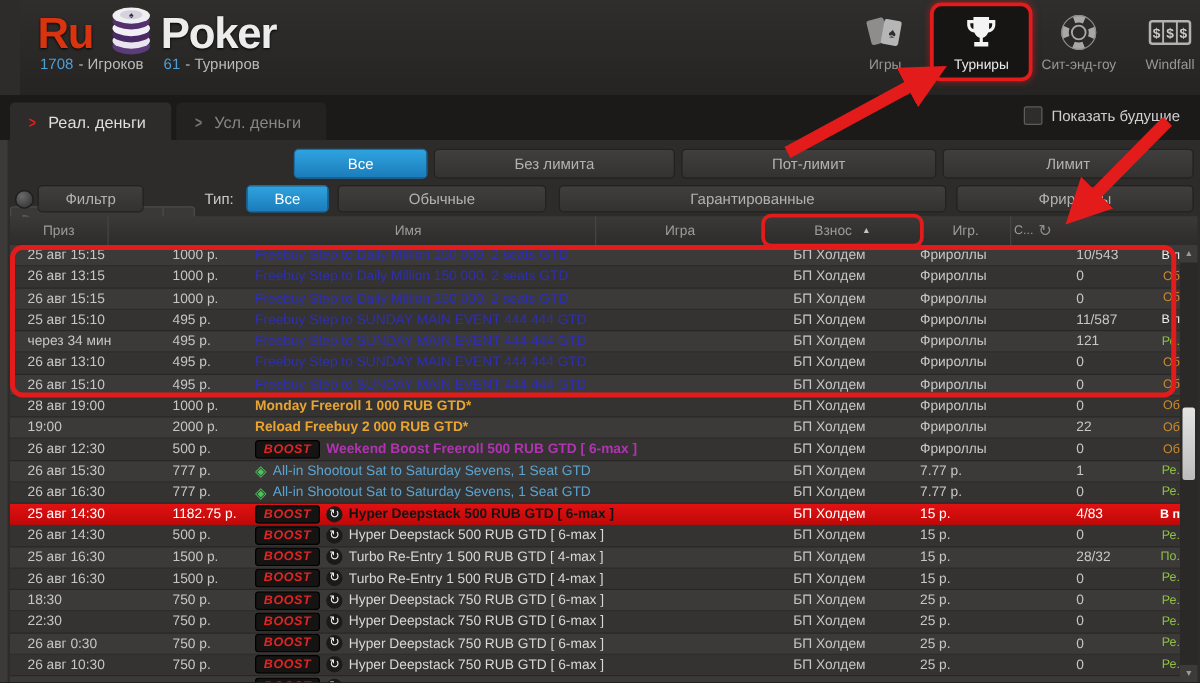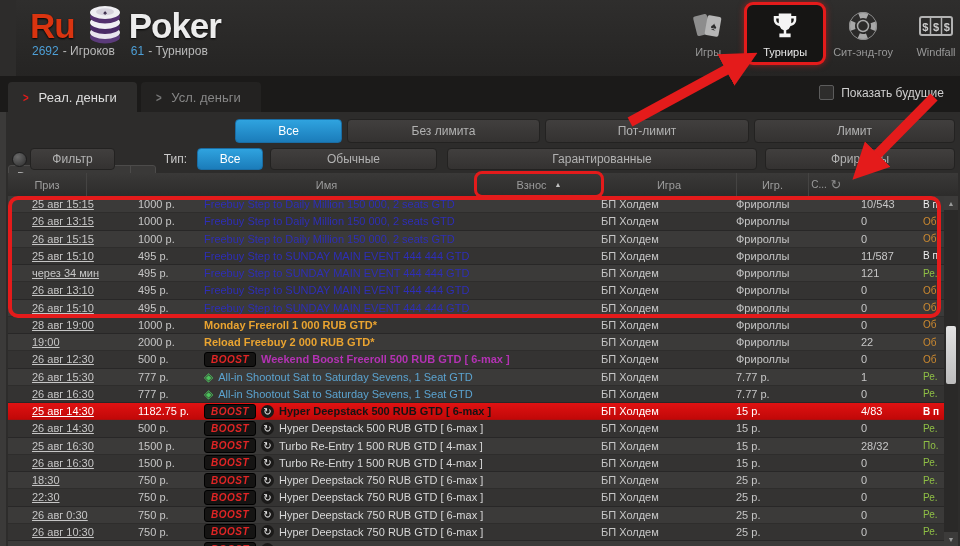--- a/index.html
+++ b/index.html
@@ -79,27 +79,27 @@
   .th-refresh{width:14px;display:flex;align-items:center;justify-content:center;
        color:#8b8b8b;font-size:13px;cursor:pointer;}
   
   .tbody{position:absolute;left:8px;top:84px;width:936px;height:350px;overflow:hidden;}
   .row{display:flex;align-items:center;height:17.25px;box-sizing:border-box;font-size:11px;
        color:#c6c6c6;border-bottom:1px solid rgba(0,0,0,.22);cursor:pointer;}
   .row:nth-child(odd){background:#3b3a39;}
   .row:nth-child(even){background:#343332;}
   .row.selected{background:linear-gradient(#e01212,#c10808);color:#fff;}
   .td{overflow:hidden;white-space:nowrap;box-sizing:border-box;}
-  .td-start{width:115px;padding-left:24px;text-decoration:underline;}
+  .td-start{width:115px;padding-left:14px;}
   .td-prize{width:78px;padding-left:15px;}
   .td-name{width:390px;display:flex;align-items:center;gap:5px;padding-left:3px;}
-  .td-game{width:135px;padding-left:10px;}
+  .td-game{width:135px;padding-left:10px;text-align:center;}
   .td-fee{width:125px;padding-left:10px;}
   .td-players{width:72px;padding-left:10px;}
-  .td-status{width:21px;font-size:10px;}
+  .td-status{width:21px;font-size:10px;text-align:right;}
   .nm{overflow:hidden;white-space:nowrap;}
   .nm-navy{color:#2e2eb6;}
   .nm-orange{color:#eaa430;font-weight:bold;}
   .nm-magenta{color:#b332b3;font-weight:bold;}
   .nm-cyan{color:#5ba3d0;}
   .nm-plain{color:#d8d8d8;}
   .nm-dark{color:#141414;font-weight:bold;}
   .boost-badge{flex:none;background:#151413;color:#e02525;font-weight:bold;font-style:italic;
        font-size:10px;line-height:13px;padding:0 6px;border-radius:3px;border:1px solid #000;
        letter-spacing:.5px;}
@@ -134,21 +134,21 @@
             <ellipse cx="22" cy="25.5" rx="15" ry="6.5" fill="#4a2a66"></ellipse>
             <ellipse cx="22" cy="20.5" rx="15" ry="6.5" fill="#f1eff4"></ellipse>
             <ellipse cx="22" cy="15" rx="15" ry="6.5" fill="#53306e"></ellipse>
             <ellipse cx="22" cy="10.5" rx="15" ry="6.5" fill="#efeef2"></ellipse>
             <ellipse cx="22" cy="9.8" rx="9" ry="3.6" fill="#d6d2dc"></ellipse>
             <text x="22" y="12.6" text-anchor="middle" font-size="7" fill="#3a2a4a">♠</text>
           </svg></span>
       <span class="logo-poker">Poker</span>
     </div>
     <div class="stats">
-      <span><span class="num">2692</span><span>- Игроков</span></span>
+      <span><span class="num">1708</span><span>- Игроков</span></span>
       <span><span class="num">61</span><span>- Турниров</span></span>
     </div>
     <div class="nav">
         <div class="nav-item">
     <span class="nav-icon">
             <svg width="36" height="30" viewBox="0 0 36 30">
               <rect x="5" y="4" width="14" height="20" rx="2" fill="#8d8d8d" transform="rotate(-14 12 14)"></rect>
               <rect x="16" y="5" width="14" height="20" rx="2" fill="#b6b6b6" transform="rotate(10 23 15)"></rect>
               <text x="21" y="19" font-size="11" fill="#2c2c2c" transform="rotate(10 23 15)">♠</text>
             </svg>
@@ -236,27 +236,27 @@
     <div class="thead">
       <div style="display:flex;">
           <div class="th w-prize">
     <span class="th-label">Приз</span>
 
   </div>
           <div class="th w-name">
     <span class="th-label">Имя</span>
 
   </div>
+          <div class="th w-game">
+    <span class="th-label">Игра</span>
+
+  </div>
           <div class="th w-fee fee-annotated">
     <span class="th-label">Взнос</span>
     <span class="sort">▲</span>
-  </div>
-          <div class="th w-game">
-    <span class="th-label">Игра</span>
-
   </div>
           <div class="th w-players">
     <span class="th-label">Игр.</span>
 
   </div>
           <div class="th w-status">
     <span class="th-label">С...</span>
 
   </div>
         </div>

